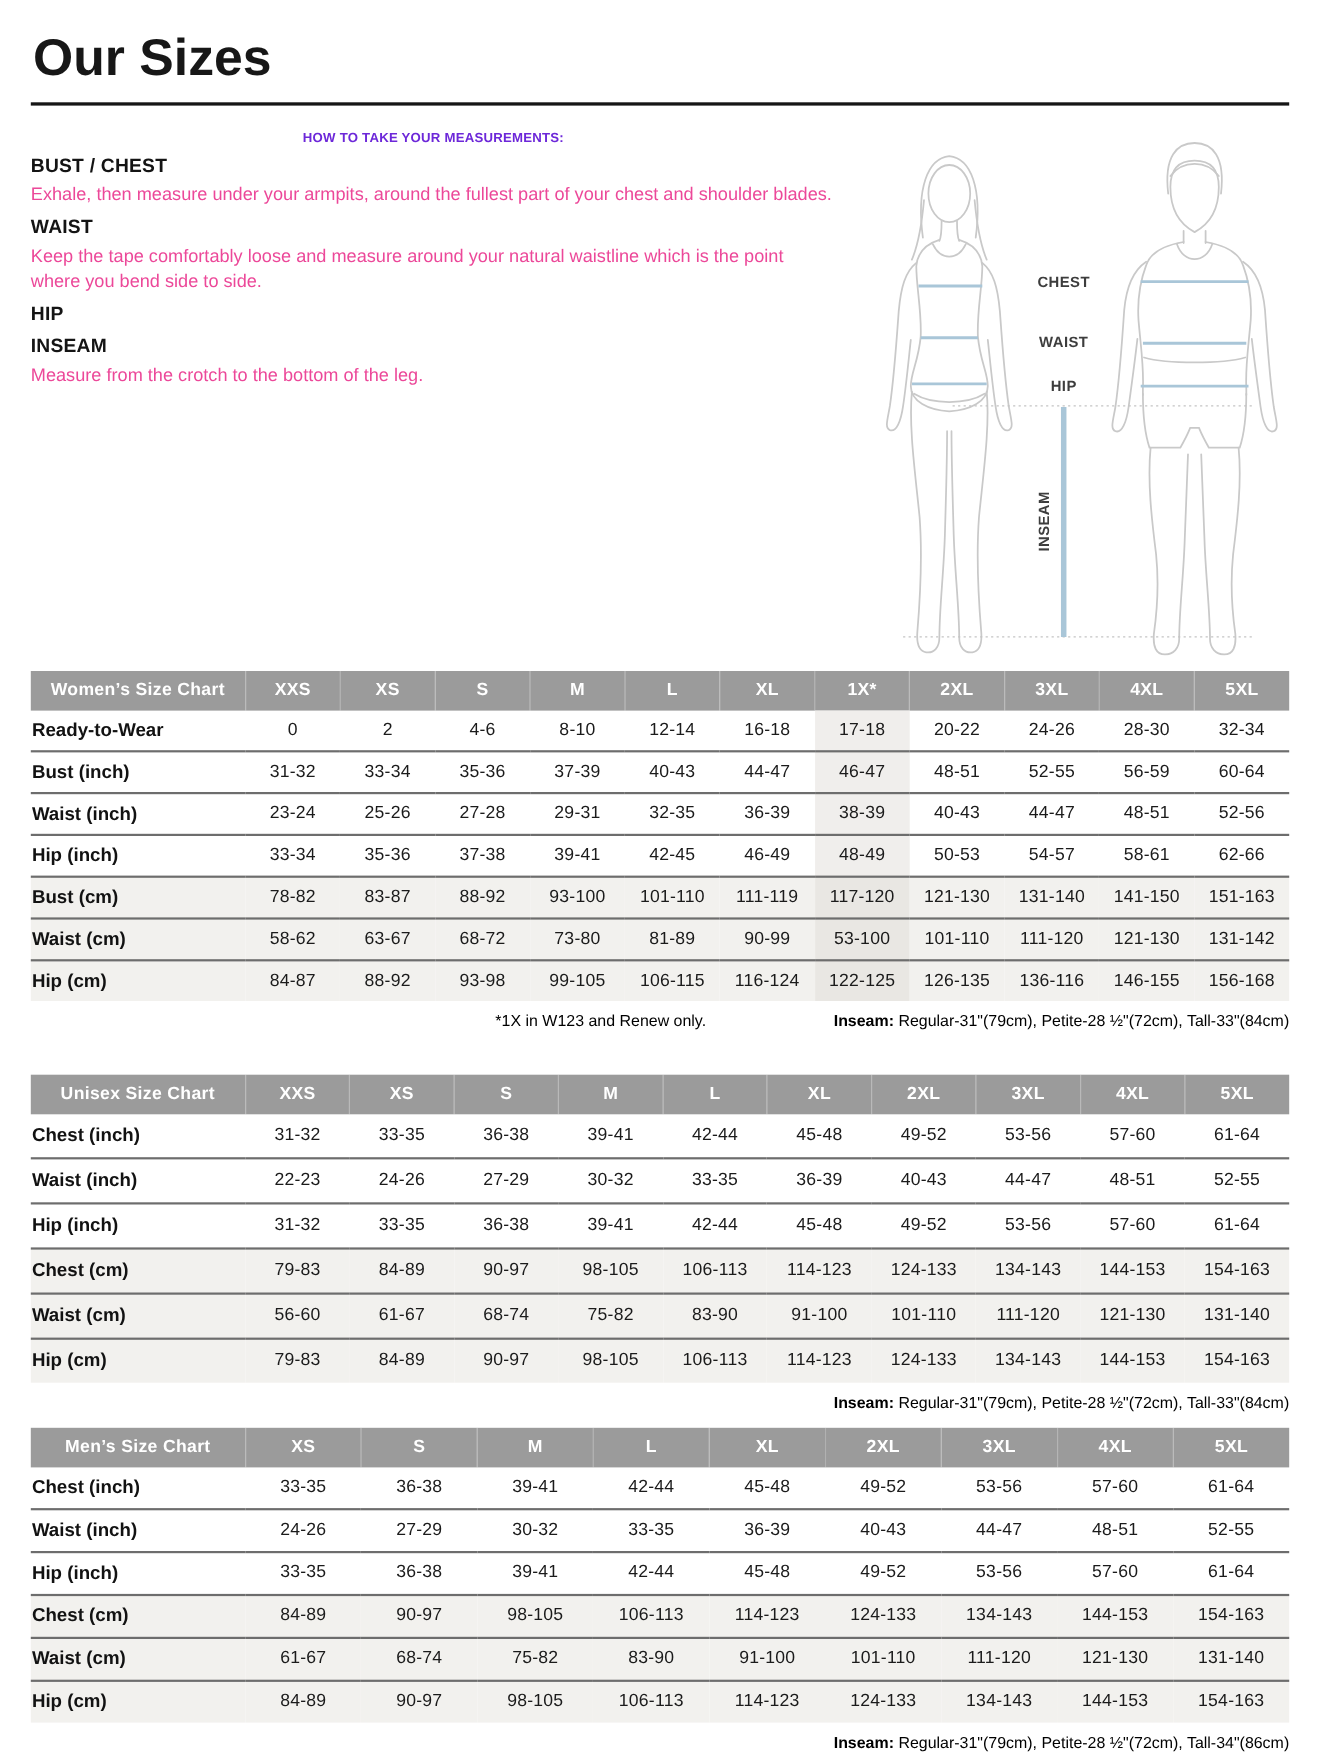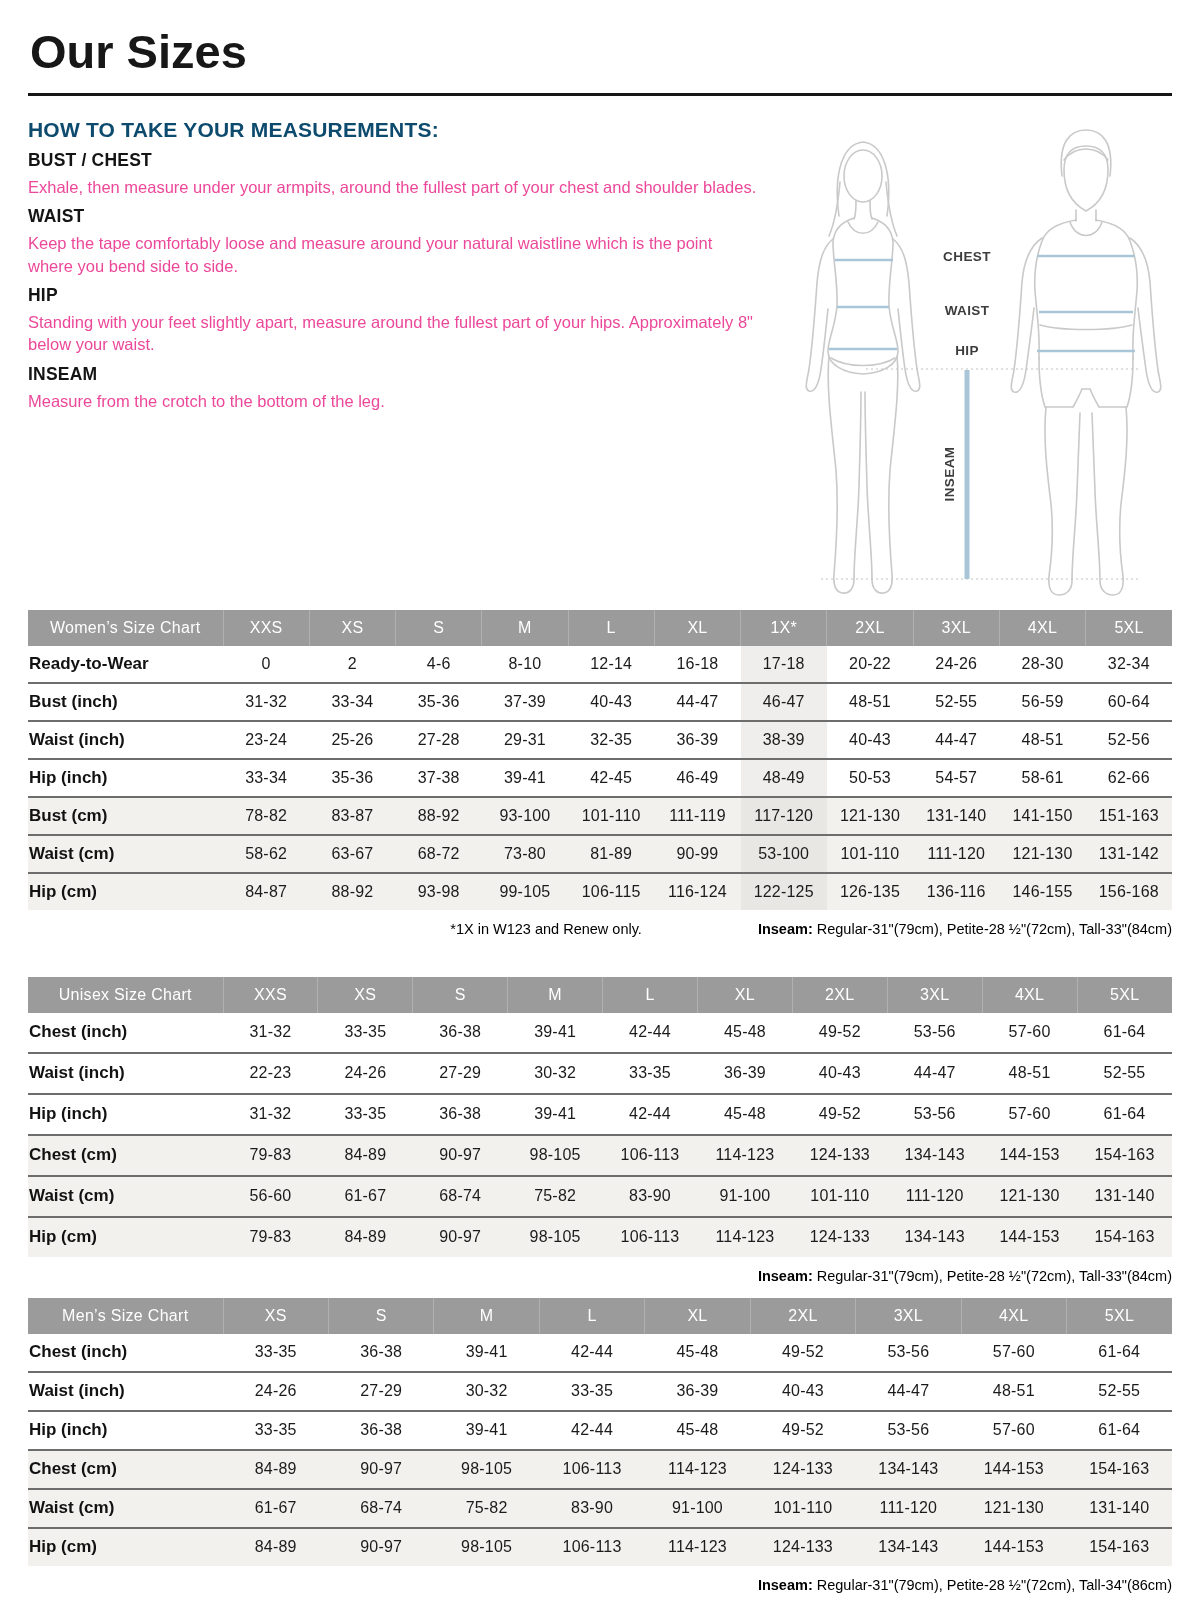--- a/index.html
+++ b/index.html
@@ -5,35 +5,35 @@
   html,body{margin:0;padding:0;background:#ffffff;}
   body{width:1200px;height:1600px;overflow:hidden;
        font-family:"Liberation Sans","DejaVu Sans",sans-serif;color:#1c1c1c;
        --hdr-bg:#9b9b9b; --hdr-text:#ffffff; --shade:#f2f1ee; --hl:#f0eeec; --hl-shade:#e9e7e3;
        --row-border:#6d6d6d; --measure:#a9c6d8; --outline:#c9c9c9;}
   .page{padding:20px 28px 0 28px;}
   .page-title{font-size:47px;font-weight:800;letter-spacing:0;color:#171717;margin:6px 0 0 2px;line-height:1.1;}
   .title-rule{border-bottom:3px solid #161616;margin-top:15px;}
   .intro{display:flex;margin-top:22px;}
   .howto{flex:1;padding-right:10px;max-width:748px;}
-  .howto-heading{font-size:21px;font-weight:bold;color:#0c4a6e;letter-spacing:.2px;}
+  .howto-heading{font-size:12px;font-weight:bold;color:#6d28d9;letter-spacing:.2px;text-align:center;}
   .sec{margin-top:8px;}
   .sec-title{font-size:17.5px;font-weight:bold;color:#141414;letter-spacing:.2px;}
   .sec-body{margin-top:5px;font-size:16.5px;line-height:1.36;color:#ec4899;}
   .figure-wrap{width:402px;height:478px;flex:0 0 402px;}
   .figure-wrap svg{width:100%;height:100%;}
   .fig-outline{fill:none;stroke:var(--outline);stroke-width:1.6;stroke-linecap:round;}
   .fig-measure{fill:none;stroke:var(--measure);stroke-width:2.6;}
   .fig-inseam{fill:none;stroke:var(--measure);stroke-width:5;}
   .fig-dotted{fill:none;stroke:#c4c4c4;stroke-width:1.2;stroke-dasharray:2 3;}
   .fig-label{font-family:"Liberation Sans",sans-serif;font-size:13.5px;font-weight:bold;fill:#3d3d3d;letter-spacing:.4px;}
   .chart-block{margin-top:14px;}
   .chart-block.gap-lg{margin-top:40px;}
   table.size-table{width:100%;border-collapse:collapse;table-layout:fixed;}
-  .size-table thead th{background:var(--hdr-bg);color:var(--hdr-text);font-size:16px;font-weight:normal;height:34px;text-align:center;letter-spacing:.3px;}
+  .size-table thead th{background:var(--hdr-bg);color:var(--hdr-text);font-size:16px;font-weight:bold;height:34px;text-align:center;letter-spacing:.3px;}
   .size-table thead th:not(:first-child){border-left:1px solid rgba(255,255,255,.22);}
   .size-table tbody th{text-align:left;padding-right:16px;font-weight:bold;font-size:17px;color:#121212;}
   .size-table tbody td{text-align:center;font-size:16px;color:#1b1b1b;letter-spacing:.2px;}
   .size-table tbody tr th,.size-table tbody tr td{border-bottom:2px solid var(--row-border);}
   .size-table tbody tr.last th,.size-table tbody tr.last td{border-bottom:none;}
   .size-table tbody tr.shaded th,.size-table tbody tr.shaded td{background:var(--shade);}
   .size-table tbody td.hl{background:var(--hl);}
   .size-table tbody tr.shaded td.hl{background:var(--hl-shade);}
   .rows-w tbody tr th,.rows-w tbody tr td{height:34px;}
   .rows-u tbody tr th,.rows-u tbody tr td{height:37px;}
@@ -57,21 +57,20 @@
       <div class="sec">
         <div class="sec-title">BUST / CHEST</div>
         <div class="sec-body">Exhale, then measure under your armpits, around the fullest part of your chest and shoulder blades.</div>
       </div>
       <div class="sec">
         <div class="sec-title">WAIST</div>
         <div class="sec-body">Keep the tape comfortably loose and measure around your natural waistline which is the point where you bend side to side.</div>
       </div>
       <div class="sec">
         <div class="sec-title">HIP</div>
-        <div class="sec-body">Standing with your feet slightly apart, measure around the fullest part of your hips. Approximately 8" below your waist.</div>
       </div>
       <div class="sec">
         <div class="sec-title">INSEAM</div>
         <div class="sec-body">Measure from the crotch to the bottom of the leg.</div>
       </div>
     </div>
 
     <div class="figure-wrap">
       <svg viewBox="0 0 400 478">
 

